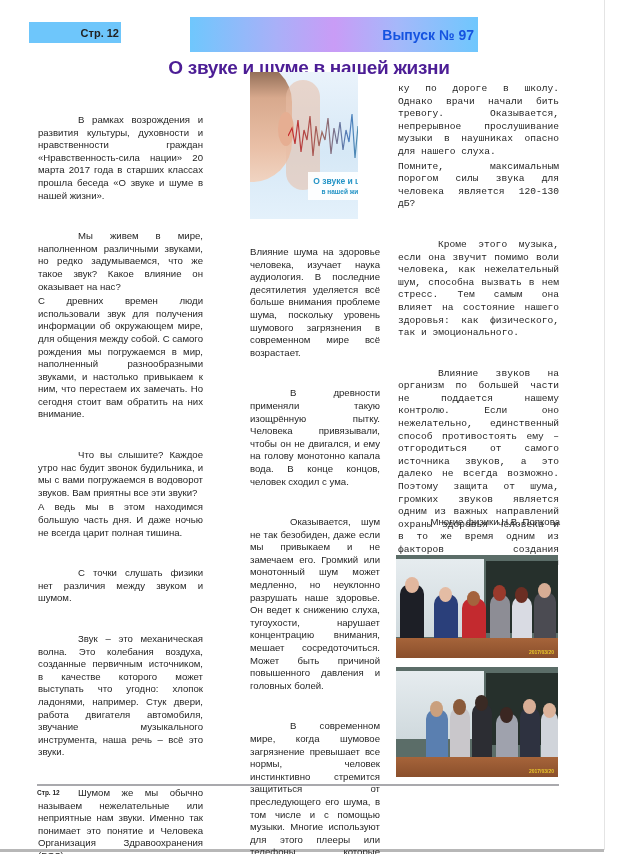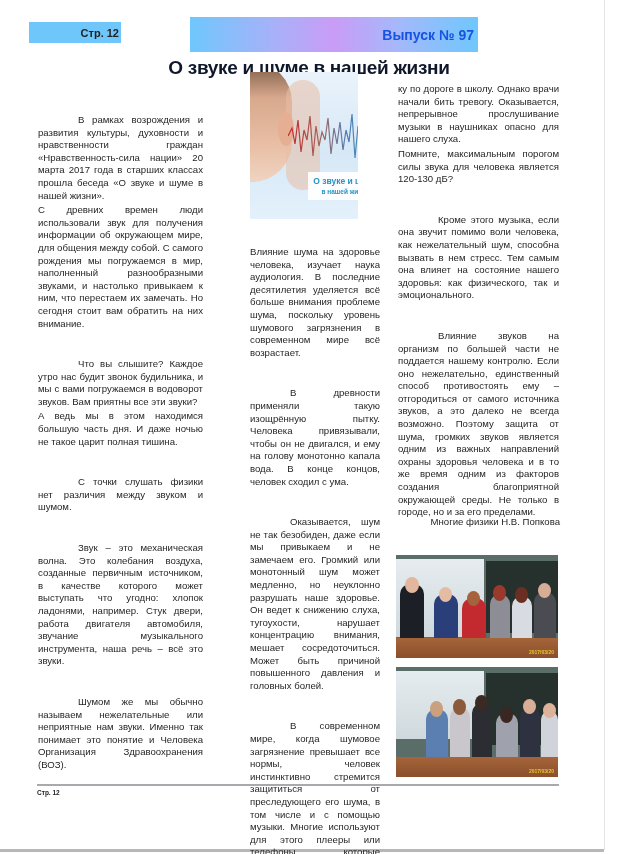--- a/index.html
+++ b/index.html
@@ -27,31 +27,31 @@
   .hdr-left span { padding-right: 2px; }
   .hdr-right {
     position: absolute; left: 190px; top: 17px; width: 288px; height: 35px;
     background: linear-gradient(90deg, #6fc7fd 0%, #a9b0f8 30%, #c99cf6 50%, #a5b8fa 72%, #6fc7fd 100%);
     box-sizing: border-box; padding-right: 4px;
     display: flex; align-items: center; justify-content: flex-end;
     font-weight: bold; font-size: 14px; color: #1553e0;
   }
   .title {
     position: absolute; left: 0; top: 57px; width: 618px; text-align: center;
-    font-weight: bold; font-size: 19px; color: #0f172a; letter-spacing: -0.3px;
+    font-weight: bold; font-size: 19px; color: #4c1d95; letter-spacing: -0.3px;
   }
   .col {
     position: absolute; font-size: 9.6px; line-height: 12.6px;
     text-align: justify; color: #262626;
   }
   .col p { margin: 0 0 2px 0; }
   .col p.ind { text-indent: 40px; margin-top: 28px; }
   .col1 { left: 38px; top: 86px; width: 165px; }
   .col2 { left: 250px; top: 246px; width: 130px; }
-  .col3 { left: 398px; top: 83px; width: 161px; }
+  .col3 { left: 398px; top: 83px; width: 161px; font-family: Liberation Mono, monospace; }
   .signature {
     position: absolute; left: 405px; top: 516px; width: 155px; text-align: right;
     font-size: 9.6px; color: #262626;
   }
   .hero-img {
     position: absolute; left: 250px; top: 72px; width: 108px; height: 147px;
     background: linear-gradient(180deg, #eaf3fb 0%, #d6e8f6 55%, #e4f1fb 100%);
     overflow: hidden;
   }
   .hero-head {
@@ -116,23 +116,24 @@
   <span>Стр. 12</span>
 </div>
 <div class="hdr-right">
   <span>Выпуск № 97</span>
 </div>
 
 <div class="title">О звуке и шуме в нашей жизни</div>
 
 <div class="col col1">
   <p class="ind">В рамках возрождения и развития культуры, духовности и нравственности граждан «Нравственность-сила нации» 20 марта 2017 года в старших классах прошла беседа «О звуке и шуме в нашей жизни».</p>
+  <p class="ind">Мы живем в мире, наполненном различными звуками, но редко задумываемся, что же такое звук? Какое влияние он оказывает на нас?</p>
   <p>С древних времен люди использовали звук для получения информации об окружающем мире, для общения между собой. С самого рождения мы погружаемся в мир, наполненный разнообразными звуками, и настолько привыкаем к ним, что перестаем их замечать. Но сегодня стоит вам обратить на них внимание.</p>
   <p class="ind">Что вы слышите? Каждое утро нас будит звонок будильника, и мы с вами погружаемся в водоворот звуков. Вам приятны все эти звуки?</p>
-  <p>А ведь мы в этом находимся большую часть дня. И даже ночью не такое царит полная тишина.</p>
+  <p>А ведь мы в этом находимся большую часть дня. И даже ночью не всегда царит полная тишина.</p>
   <p class="ind">С точки слушать физики нет различия между звуком и шумом.</p>
   <p class="ind">Звук – это механическая волна. Это колебания воздуха, созданные первичным источником, в качестве которого может выступать что угодно: хлопок ладонями, например. Стук двери, работа двигателя автомобиля, звучание музыкального инструмента, наша речь – всё это звуки.</p>
   <p class="ind">Шумом же мы обычно называем нежелательные или неприятные нам звуки. Именно так понимает это понятие и Человека Организация Здравоохранения (ВОЗ).</p>
 </div>
 
 <div class="hero-img">
   <div class="hero-head"></div>
   <div class="hero-hand"></div>
   <div class="hero-ear"></div>
   <svg class="wave" viewBox="0 0 95 60">

